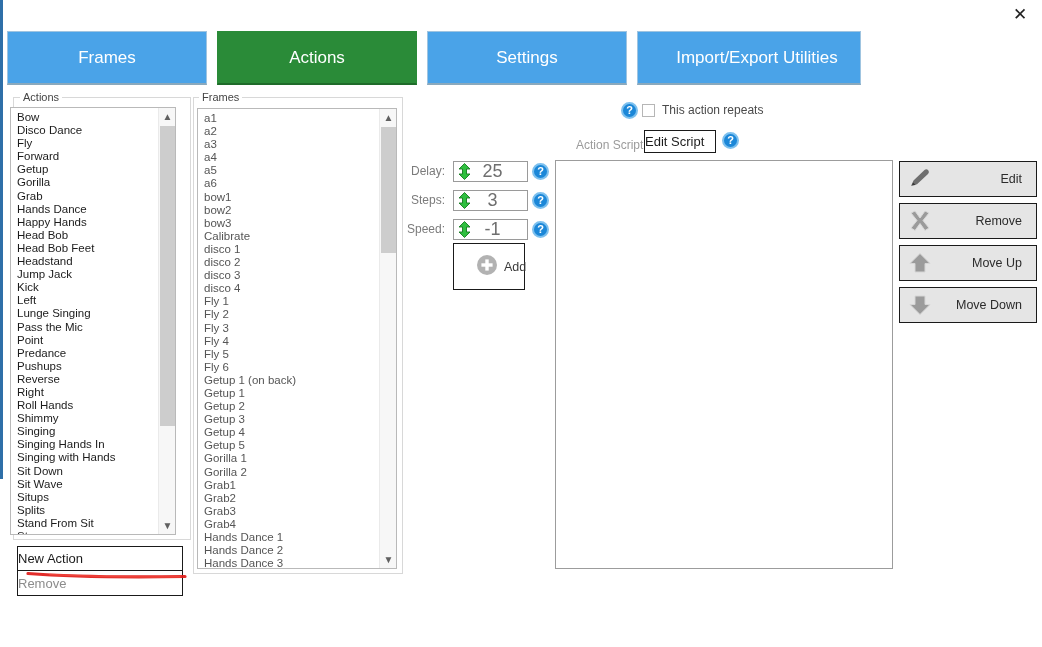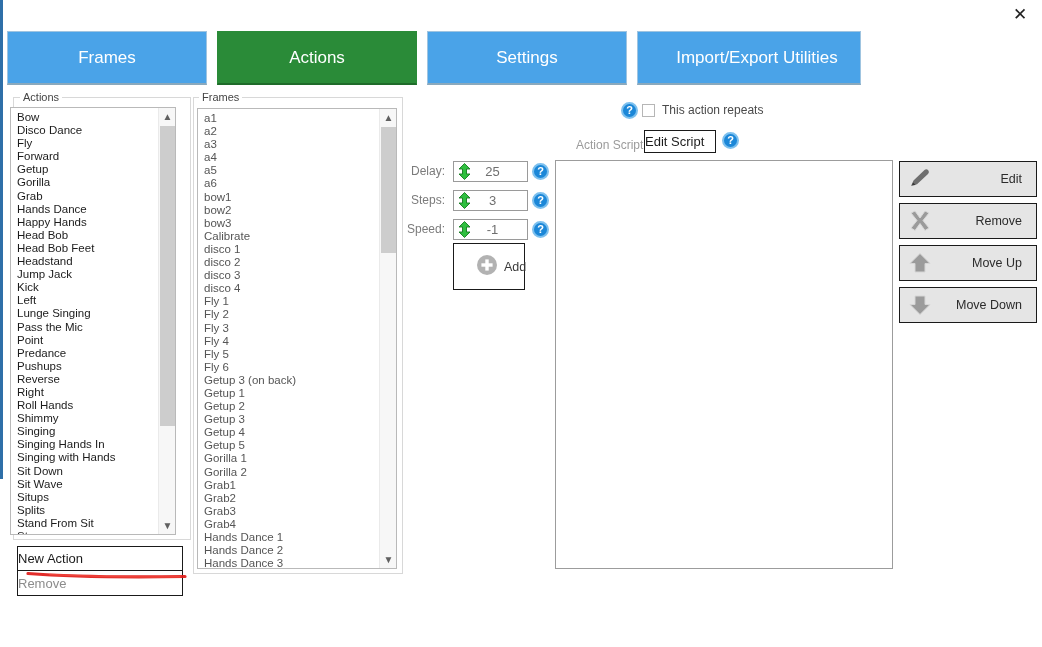--- a/index.html
+++ b/index.html
@@ -114,21 +114,21 @@
   
   .field-label {
     position: absolute; font-size: 12px; color: #7b7b7b; text-align: right;
   }
   .spin {
     position: absolute; height: 21px; background: #fff;
     border: 1px solid #9a9a9a; display: flex; align-items: center;
   }
   .spin .spin-ico { width: 20px; height: 19px; display:flex; align-items:center; justify-content:center; }
   .spin .val {
-    flex: 1; text-align: center; font-size: 13px; color: #6f6f6f;
+    flex: 1; text-align: center; font-size: 18px; color: #6f6f6f;
     padding-right: 16px;
   }
 
   .help {
     position: absolute; width: 17px; height: 17px; border-radius: 50%;
     background: #1b87d8; border: 2px solid #7dc0ee;
     color: #fff; font-size: 11px; font-weight: bold;
     display: flex; align-items: center; justify-content: center;
     cursor: pointer; line-height: 1;
   }
@@ -255,21 +255,21 @@
         <div class="list-item">disco 1</div>
         <div class="list-item">disco 2</div>
         <div class="list-item">disco 3</div>
         <div class="list-item">disco 4</div>
         <div class="list-item">Fly 1</div>
         <div class="list-item">Fly 2</div>
         <div class="list-item">Fly 3</div>
         <div class="list-item">Fly 4</div>
         <div class="list-item">Fly 5</div>
         <div class="list-item">Fly 6</div>
-        <div class="list-item">Getup 3 (on back)</div>
+        <div class="list-item">Getup 1 (on back)</div>
         <div class="list-item">Getup 1</div>
         <div class="list-item">Getup 2</div>
         <div class="list-item">Getup 3</div>
         <div class="list-item">Getup 4</div>
         <div class="list-item">Getup 5</div>
         <div class="list-item">Gorilla 1</div>
         <div class="list-item">Gorilla 2</div>
         <div class="list-item">Grab1</div>
         <div class="list-item">Grab2</div>
         <div class="list-item">Grab3</div>

